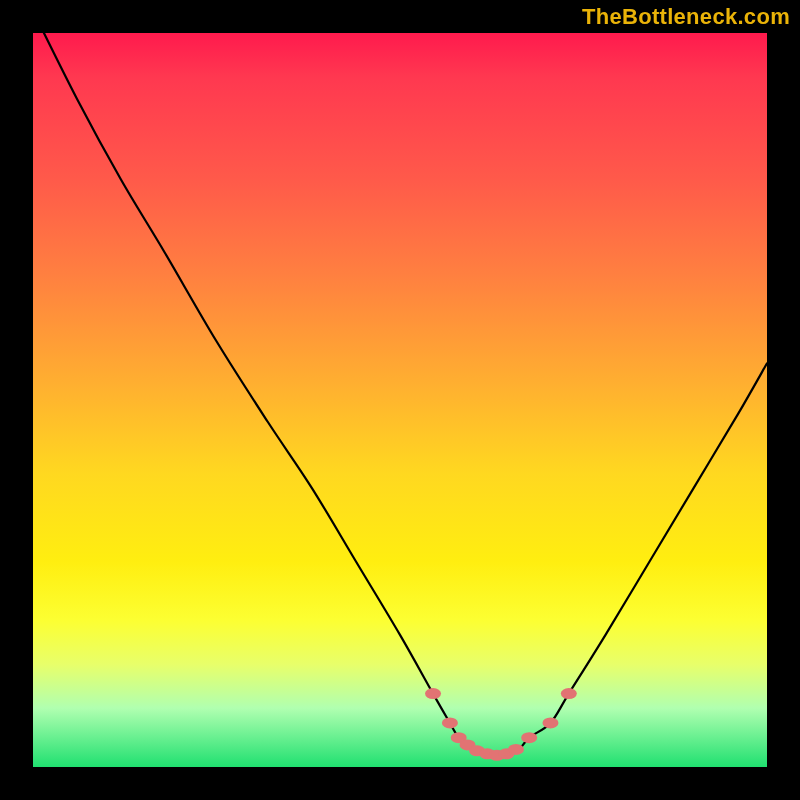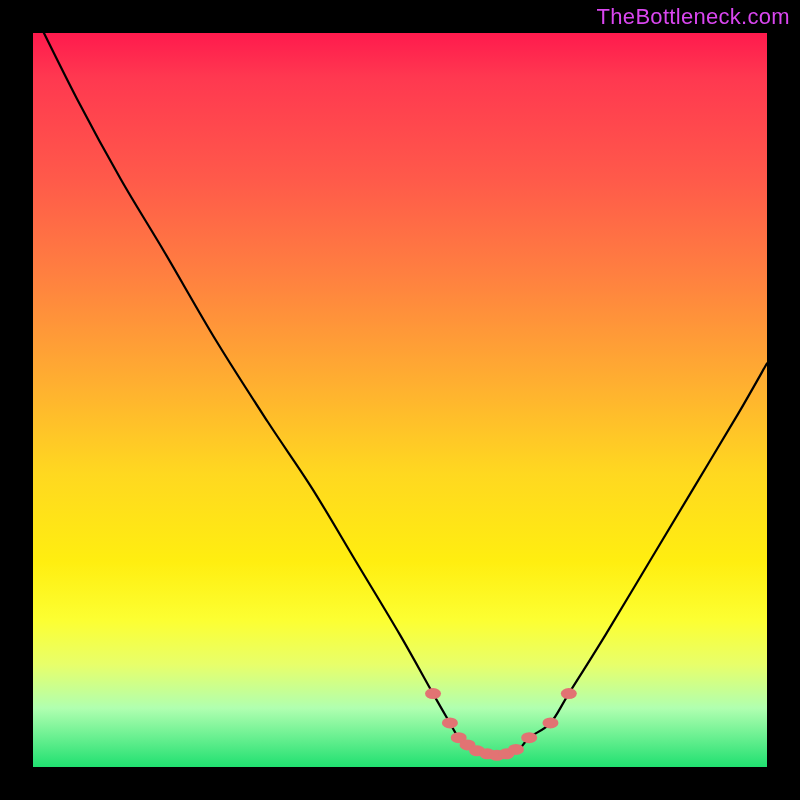--- a/index.html
+++ b/index.html
@@ -35,23 +35,23 @@
       #ffee10 72%,
       #fcff32 80%,
       #e8ff6a 86%,
       #b0ffb0 92%,
       #20e070 100%);
   }
   .watermark {
     position: absolute;
     top: 4px;
     right: 10px;
-    color: #d946ef;
+    color: #eab308;
     font-size: 22px;
-    font-weight: 400;
+    font-weight: 700;
     letter-spacing: 0.3px;
     user-select: none;
   }
   svg.curve, svg.dots {
     position: absolute;
     top: 0;
     left: 0;
     width: 734px;
     height: 734px;
     overflow: visible;

